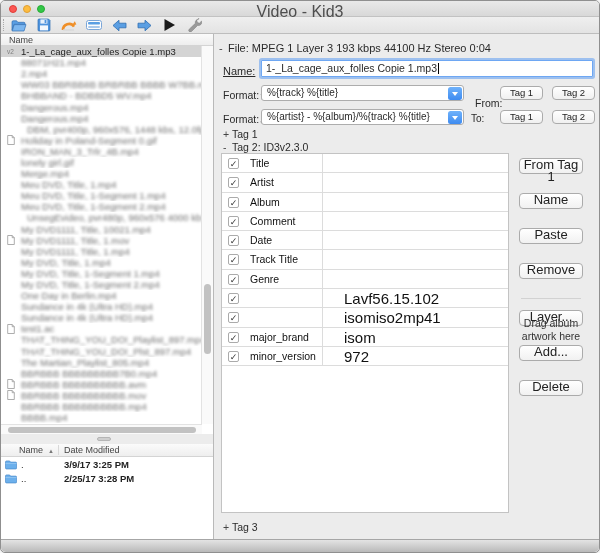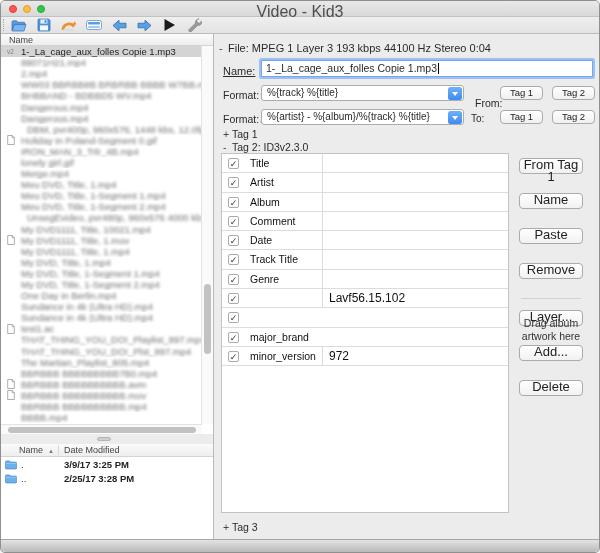--- a/index.html
+++ b/index.html
@@ -61,21 +61,21 @@
   .combo-btn{position:absolute;right:1px;top:1px;width:14px;height:12.5px;border-radius:2.5px;background:linear-gradient(#6fb2fb,#3e8bf0);display:flex;align-items:center;justify-content:center;}
   .combo-btn .chev{width:0;height:0;border-left:3px solid transparent;border-right:3px solid transparent;border-top:4px solid #fff;margin-top:1px;}
   .lbl-from{position:absolute;left:256px;top:55px;font-size:10.5px;margin-top:8px;}
   .lbl-to{position:absolute;left:252px;top:79px;font-size:10px;}
   .tag-btn{position:absolute;width:43px;height:14px;background:linear-gradient(#ffffff,#f0f0f0);border:1px solid #ababab;border-radius:4px;font-size:9.5px;text-align:center;line-height:12.5px;color:#222;}
   .sec-row{position:absolute;left:4px;font-size:10.5px;}
   .tag-table{position:absolute;left:2px;top:119px;width:288px;height:360px;background:#fff;border:1px solid #c3c3c3;}
   .trow{height:19.3px;border-bottom:1px solid #dcdcdc;position:relative;}
   .trow .cb{position:absolute;left:6px;top:4px;width:11px;height:11px;background:#fff;border:1px solid #ababab;border-radius:2px;font-size:9px;line-height:10px;text-align:center;color:#333;}
   .trow .fname{position:absolute;left:28px;top:0;font-size:10.5px;line-height:19.3px;color:#111;}
-  .trow .fval{position:absolute;left:100px;right:0;top:0;bottom:-1px;border-left:1px solid #dcdcdc;font-size:12px;line-height:19.3px;padding-left:6px;color:#111;}
+  .trow .fval{position:absolute;left:100px;right:0;top:0;bottom:-1px;border-left:1px solid #dcdcdc;font-size:15px;line-height:19.3px;padding-left:21px;color:#111;}
   .btn-col{position:absolute;left:300px;top:124px;width:64px;}
   .side-btn{display:block;width:64px;height:16px;background:linear-gradient(#ffffff,#f1f1f1);border:1px solid #ababab;border-radius:4px;font-size:13px;text-align:center;line-height:12px;color:#222;margin-bottom:19px;}
   .btn-sep{height:1px;background:#d2d2d2;margin:6px 2px 11px 2px;}
   .drag-label{position:absolute;left:292px;top:283px;width:80px;text-align:center;font-size:10.5px;color:#333;line-height:13px;}
   .tag3{position:absolute;left:4px;top:487px;font-size:10.5px;}
 
   .statusbar{position:absolute;left:0;bottom:0;right:0;height:13px;background:linear-gradient(#e3e3e3,#b9b9b9);border-top:1px solid #a6a6a6;border-radius:0 0 5px 5px;}
 </style>
 </head>
 <body>
@@ -373,24 +373,26 @@
           <span class="cb">✓</span>
           <span class="fname">Genre</span>
           <span class="fval"></span>
         </div>
         <div class="trow">
           <span class="cb">✓</span>
           <span class="fval">Lavf56.15.102</span>
         </div>
         <div class="trow">
           <span class="cb">✓</span>
+          <span class="fval">isomiso2mp41</span>
         </div>
         <div class="trow">
           <span class="cb">✓</span>
           <span class="fname">major_brand</span>
+          <span class="fval">isom</span>
         </div>
         <div class="trow">
           <span class="cb">✓</span>
           <span class="fname">minor_version</span>
           <span class="fval">972</span>
         </div>
       </div>
 
     <div class="btn-col" id="btn-col">
         <div class="side-btn">From Tag 1</div>

